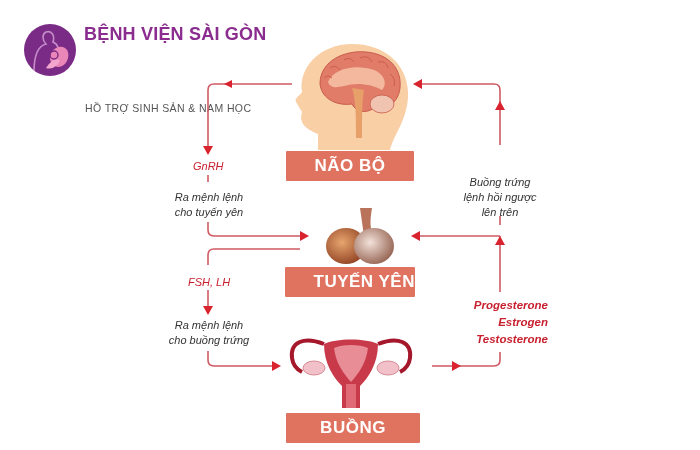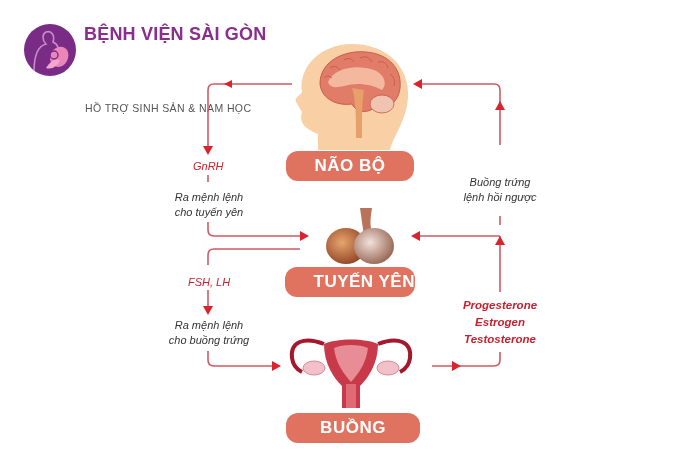--- a/index.html
+++ b/index.html
@@ -3,24 +3,24 @@
 <meta charset="utf-8">
 <style>
   html, body { margin:0; padding:0; background:#ffffff; }
   body { width:700px; height:450px; position:relative; overflow:hidden;
          font-family: "Liberation Sans", "DejaVu Sans", sans-serif; }
   .abs { position:absolute; }
   .logo-circle { left:24px; top:24px; width:52px; height:52px; border-radius:50%; background:#7a2b86; overflow:hidden; }
   .brand-title { left:84px; top:24px; font-size:18px; font-weight:bold; color:#8a2d8e; letter-spacing:0.2px; white-space:nowrap; }
   .brand-sub { left:85px; top:55px; font-size:10.5px; color:#555; letter-spacing:0.4px; white-space:nowrap;margin-top:47px; }
   .label-box { background:#e0735f; color:#fff; font-weight:bold; font-size:17px; text-align:center;
-               border-radius:12px; letter-spacing:0.5px; line-height:30px; height:30px; }
+               border-radius:1px; letter-spacing:0.5px; line-height:30px; height:30px; }
   .hormone { color:#c8202f; font-style:italic; font-weight:normal; font-size:11px; white-space:nowrap; }
   .desc { color:#333; font-style:italic; font-size:11px; text-align:center; line-height:15px; white-space:nowrap; }
-  .hormone-list { color:#c8202f; font-style:italic; font-weight:bold; font-size:11.5px; text-align:center; line-height:17px; white-space:nowrap; }
+  .hormone-list { color:#c8202f; font-style:italic; font-weight:bold; font-size:11.5px; text-align:right; line-height:17px; white-space:nowrap; }
   svg.lines { left:0; top:0; width:700px; height:450px; }
 </style>
 </head>
 <body>
 
 <div class="abs logo-circle">
   <svg width="52" height="52" viewBox="0 0 52 52">
     <path d="M10 48 C10 30 14 22 22 20 C18 16 18 10 22 8 C28 6 31 12 29 18 C34 20 36 26 34 32" fill="none" stroke="#c58cc9" stroke-width="1.6"></path>
     <path d="M28 40 C24 34 26 28 32 24 C40 20 46 26 44 34 C42 42 34 46 28 40 Z" fill="#ea86b8"></path>
     <path d="M22 44 C26 38 30 34 36 36 C34 42 28 46 22 44 Z" fill="#f3a7cf"></path>
@@ -130,18 +130,19 @@
 </div>
 <div class="abs hormone" style="left:188px;top:276px;">FSH, LH</div>
 <div class="abs desc" style="left:162px;top:318px;width:94px;">
   <div>Ra mệnh lệnh</div>
   <div>cho buồng trứng</div>
 </div>
 
 <div class="abs desc" style="left:446px;top:175px;width:108px;">
   <div>Buồng trứng</div>
   <div>lệnh hồi ngược</div>
+  <div>lên trên</div>
 </div>
 <div class="abs hormone-list" style="left:452px;top:297px;width:96px;">
   <div>Progesterone</div>
   <div>Estrogen</div>
   <div>Testosterone</div>
 </div>
 
 </body></html>

